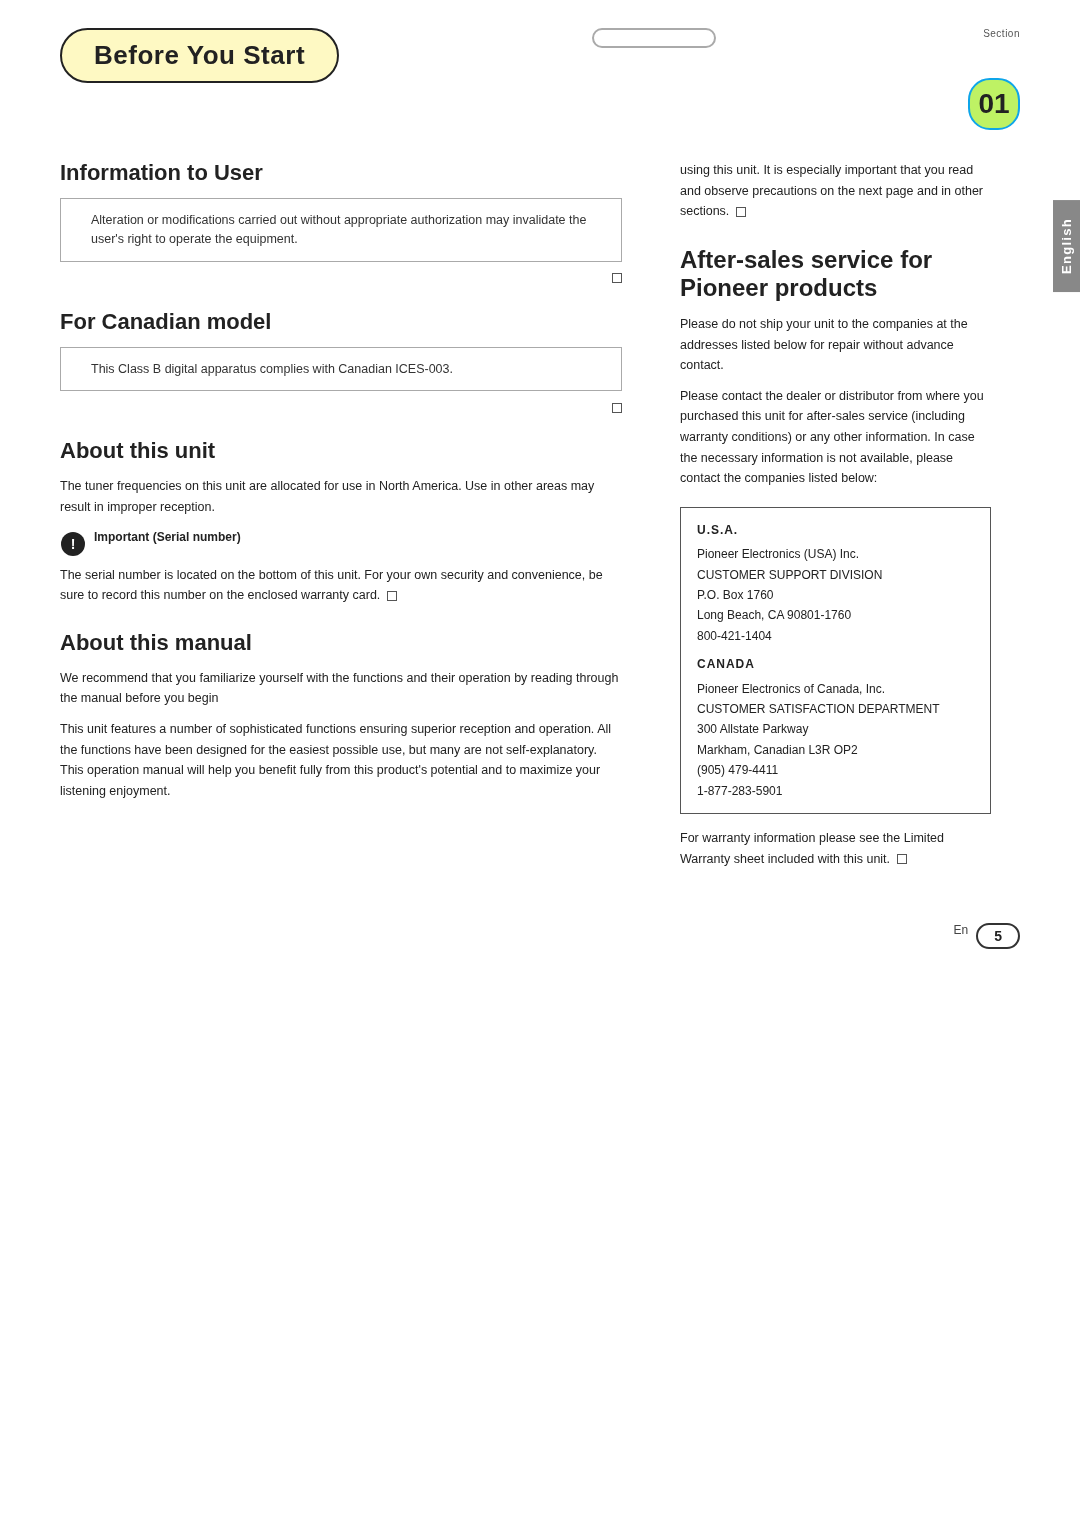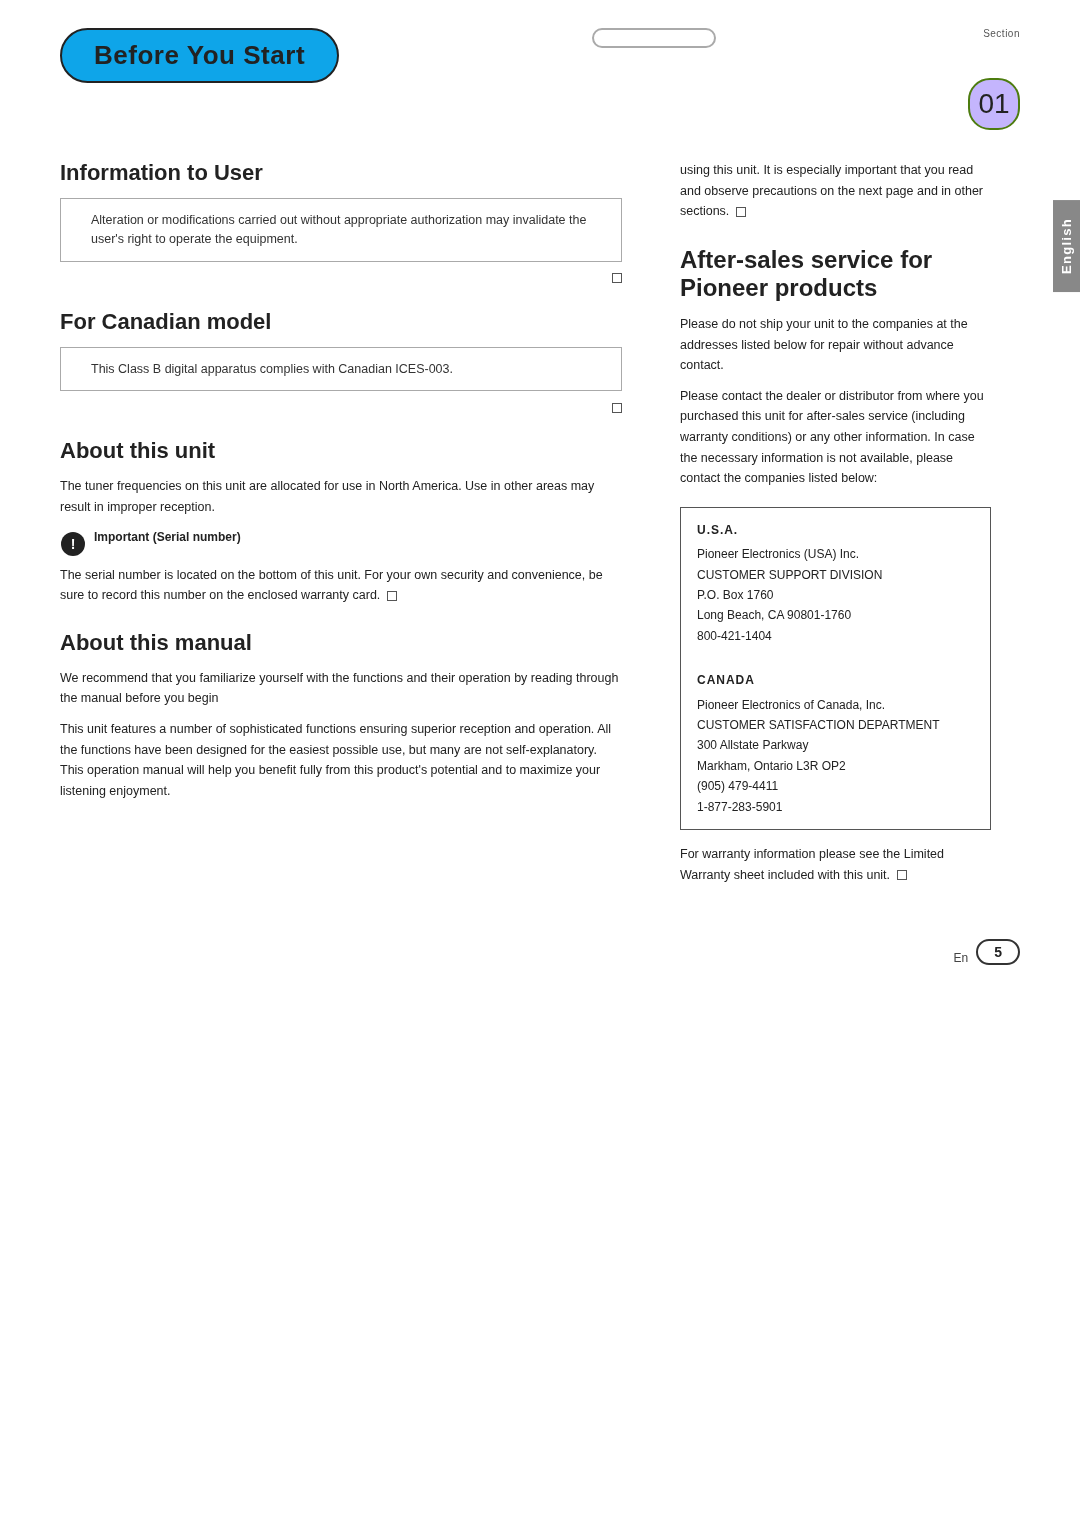--- a/index.html
+++ b/index.html
@@ -32,48 +32,48 @@
     }
 
     .before-you-start-badge {
       border: 2.5px solid #222;
       border-radius: 28px;
       padding: 10px 32px;
       font-size: 26px;
       font-weight: 900;
       letter-spacing: 0.02em;
       display: inline-block;
-      background: #0ea5e9;
+      background: #fef9c3;
     }
 
     .section-badge-area {
       display: flex;
       flex-direction: column;
       align-items: flex-end;
       gap: 37px;
     }
 
     .section-label {
       font-size: 10px;
       color: #555;
       margin-bottom: 2px;
       letter-spacing: 0.05em;
     }
 
     .section-number-pill {
-      border: 2px solid #4d7c0f;
+      border: 2px solid #0ea5e9;
       border-radius: 22px;
       width: 52px;
       height: 52px;
       display: flex;
       align-items: center;
       justify-content: center;
       font-size: 28px;
-      font-weight: 400;
-      background: #c4b5fd;
+      font-weight: 700;
+      background: #bef264;
     }
 
     
     .english-tab {
       position: absolute;
       right: 0;
       top: 200px;
       background: #888;
       color: #fff;
       font-size: 13px;
@@ -185,32 +185,32 @@
     }
 
     .contact-box-heading {
       font-size: 12px;
       font-weight: 900;
       letter-spacing: 0.08em;
       margin-bottom: 4px;
     }
 
     .contact-section {
-      margin-bottom: 24px;
+      margin-bottom: 8px;
     }
 
     .contact-section:last-child {
       margin-bottom: 0;
     }
 
     
     .footer-bar {
       display: flex;
       justify-content: flex-end;
-      align-items: flex-end;
+      align-items: flex-start;
       padding: 20px 60px 0 60px;
       border-top: none;
       margin-top: 10px;
     }
 
     .page-number-pill {
       border: 2px solid #333;
       border-radius: 18px;
       padding: 3px 16px;
       font-size: 14px;
@@ -323,21 +323,21 @@
             <div>P.O. Box 1760</div>
             <div>Long Beach, CA 90801-1760</div>
             <div>800-421-1404</div>
           </div>
 
           <div class="contact-section">
             <div class="contact-box-heading">CANADA</div>
             <div>Pioneer Electronics of Canada, Inc.</div>
             <div>CUSTOMER SATISFACTION DEPARTMENT</div>
             <div>300 Allstate Parkway</div>
-            <div>Markham, Ontario L3R OP2</div>
+            <div>Markham, Canadian L3R OP2</div>
             <div>(905) 479-4411</div>
             <div>1-877-283-5901</div>
           </div>
         </div>
 
         <p class="body-text">
           <span>For warranty information please see the Limited Warranty sheet included with this unit.</span>
           <span class="small-square-icon"></span>
         </p>
       </div>

